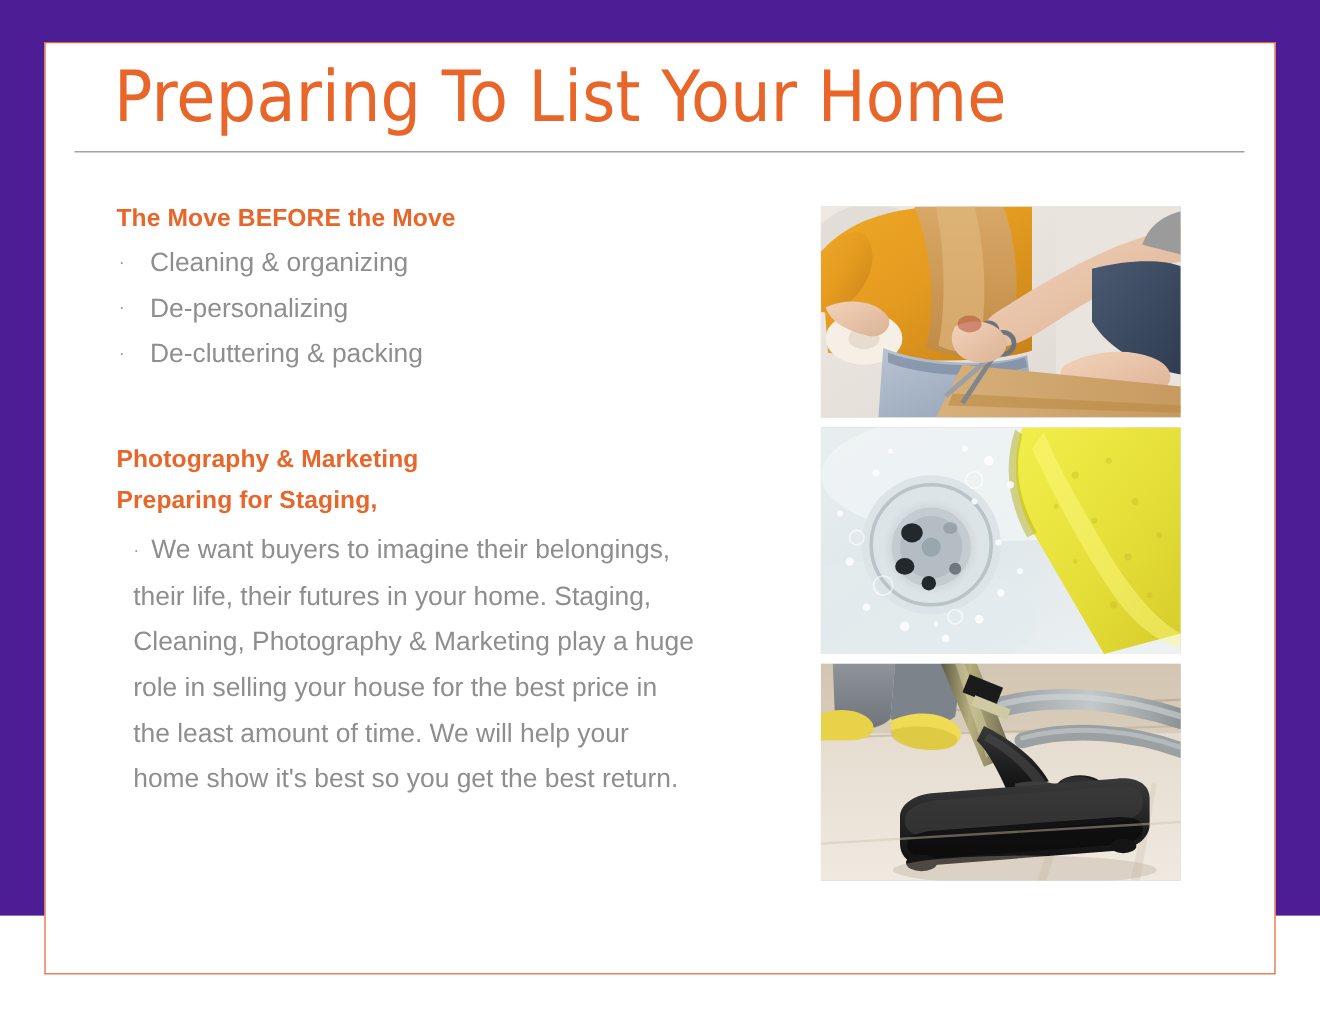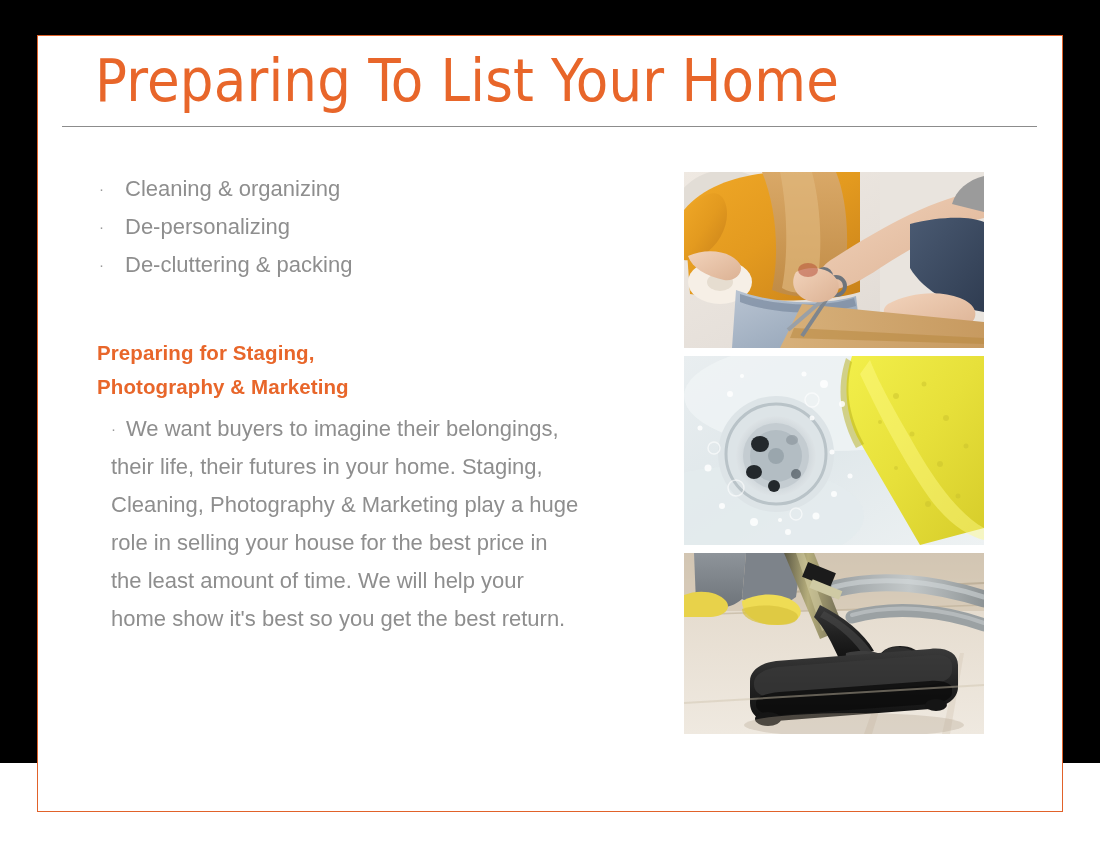--- a/index.html
+++ b/index.html
@@ -11,21 +11,21 @@
     width: 1100px;
     height: 850px;
     font-family: "Liberation Sans", sans-serif;
     overflow: hidden;
   }
 
   .slide {
     position: relative;
     width: 1100px;
     height: 763px;
-    background: #000000;
+    background: #4c1d95;
   }
 
   
   .slide-frame {
     position: absolute;
     left: 37px;
     top: 35px;
     width: 1026px;
     height: 777px;
     border: 1.5px solid #E1622A;
@@ -152,20 +152,21 @@
 <div class="slide">
   <div class="slide-frame"></div>
 
   <div class="slide-title">Preparing To List Your Home</div>
 
   <div class="title-rule"></div>
 
   <div class="content-left">
 
     <div>
+      <div class="section-heading">The Move BEFORE the Move</div>
 
       <ul class="bullet-list">
         <li class="bullet-row">
           <span class="bullet-mark">·</span>
           <span class="bullet-text">Cleaning &amp; organizing</span>
         </li>
         <li class="bullet-row">
           <span class="bullet-mark">·</span>
           <span class="bullet-text">De-personalizing</span>
         </li>
@@ -173,22 +174,22 @@
           <span class="bullet-mark">·</span>
           <span class="bullet-text">De-cluttering &amp; packing</span>
         </li>
       </ul>
     </div>
 
     <div class="block-gap"></div>
 
     <div>
       <div class="section-heading two-line">
+        <div>Photography &amp; Marketing</div>
         <div>Preparing for Staging,</div>
-        <div>Photography &amp; Marketing</div>
       </div>
 
       <div class="para-block">
         <span class="para-bullet">·</span><span>We want buyers to imagine their belongings, their life, their futures in your home. Staging, Cleaning, Photography &amp; Marketing play a huge role in selling your house for the best price in the least amount of time. We will help your home show it's best so you get the best return.</span>
       </div>
     </div>
   </div>
 
   <div class="photo-stack">
 

